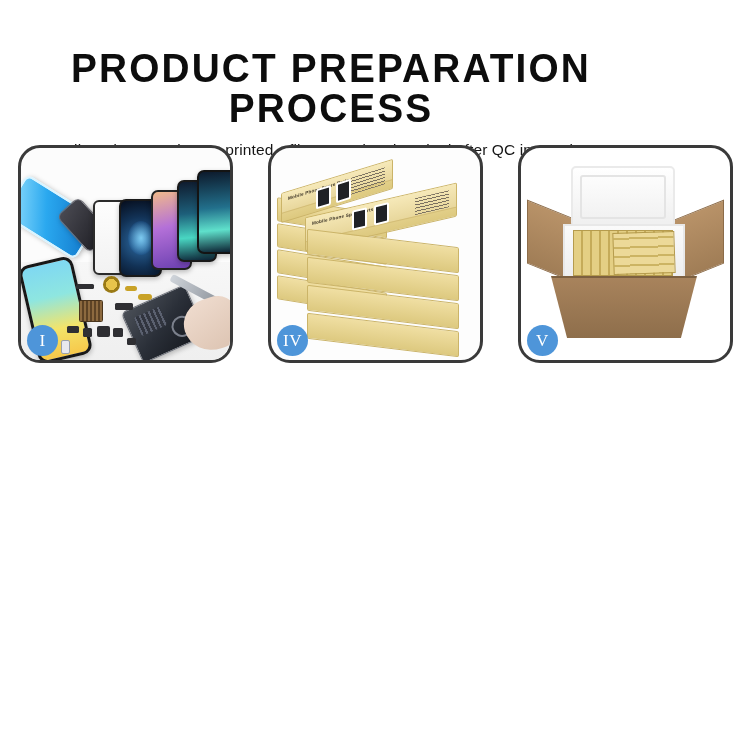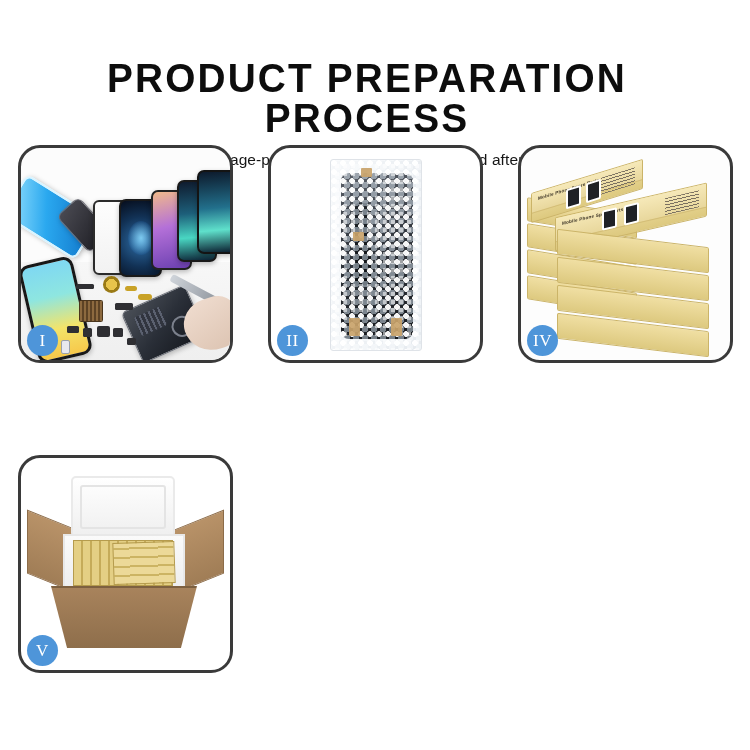--- a/index.html
+++ b/index.html
@@ -5,21 +5,21 @@
   * { box-sizing: border-box; margin: 0; padding: 0; }
   html, body {
     width: 750px; height: 750px;
     background: #ffffff;
     font-family: "Liberation Sans", sans-serif;
     overflow: hidden;
   }
   .page { position: relative; width: 750px; height: 750px; background: #fff; }
 
   
-  .header { position: absolute; left: 0; top: 14px; width: 662px; text-align: center; margin-left: 36px; }
+  .header { position: absolute; left: 0; top: 4px; width: 662px; text-align: center; }
   .title {
     font-family: "Liberation Sans", sans-serif;
     font-size: 40px;
     font-weight: 700;
     letter-spacing: 2.2px;
     color: #0d0d0d;
     line-height: 1;
     margin-top: 44px;
     transform: scaleX(0.97);
   }
@@ -399,34 +399,20 @@
         <div class="chip" style="left:92px; top:180px; width:10px; height:9px;"></div>
         <div class="chip" style="left:40px; top:192px; width:9px; height:14px; border-radius:2px; background:#e9e9ee; border:1px solid #9aa0aa;"></div>
         <div class="chip" style="left:106px; top:190px; width:9px; height:7px;"></div>
 
         <div class="tweezer"></div>
         <div class="hand"></div>
       </div>
       <div class="badge">I</div>
     </div>
 
-    <div class="panel p2">
-      <div class="panel-art">
-        <div class="bubblebag">
-          <div class="bag-inner"></div>
-          <div class="bubbles"></div>
-          <div class="bubbles2"></div>
-          <div class="tape" style="left:30px; top:8px;"></div>
-          <div class="tape" style="left:22px; top:72px;"></div>
-          <div class="tape" style="left:18px; top:158px; height:18px;"></div>
-          <div class="tape" style="left:60px; top:158px; height:18px;"></div>
-        </div>
-      </div>
-      <div class="badge">II</div>
-    </div>
 
 
     <div class="panel p4">
       <div class="panel-art">
         <div class="stack">
 
           <div class="sbox" style="left:0px; top:44px; width:110px; height:24px; transform:skewY(9deg);"></div>
           <div class="sbox" style="left:0px; top:70px; width:110px; height:24px; transform:skewY(9deg);"></div>
           <div class="sbox" style="left:0px; top:96px; width:110px; height:24px; transform:skewY(9deg);"></div>
           <div class="sbox" style="left:0px; top:122px; width:110px; height:24px; transform:skewY(9deg);"></div>

